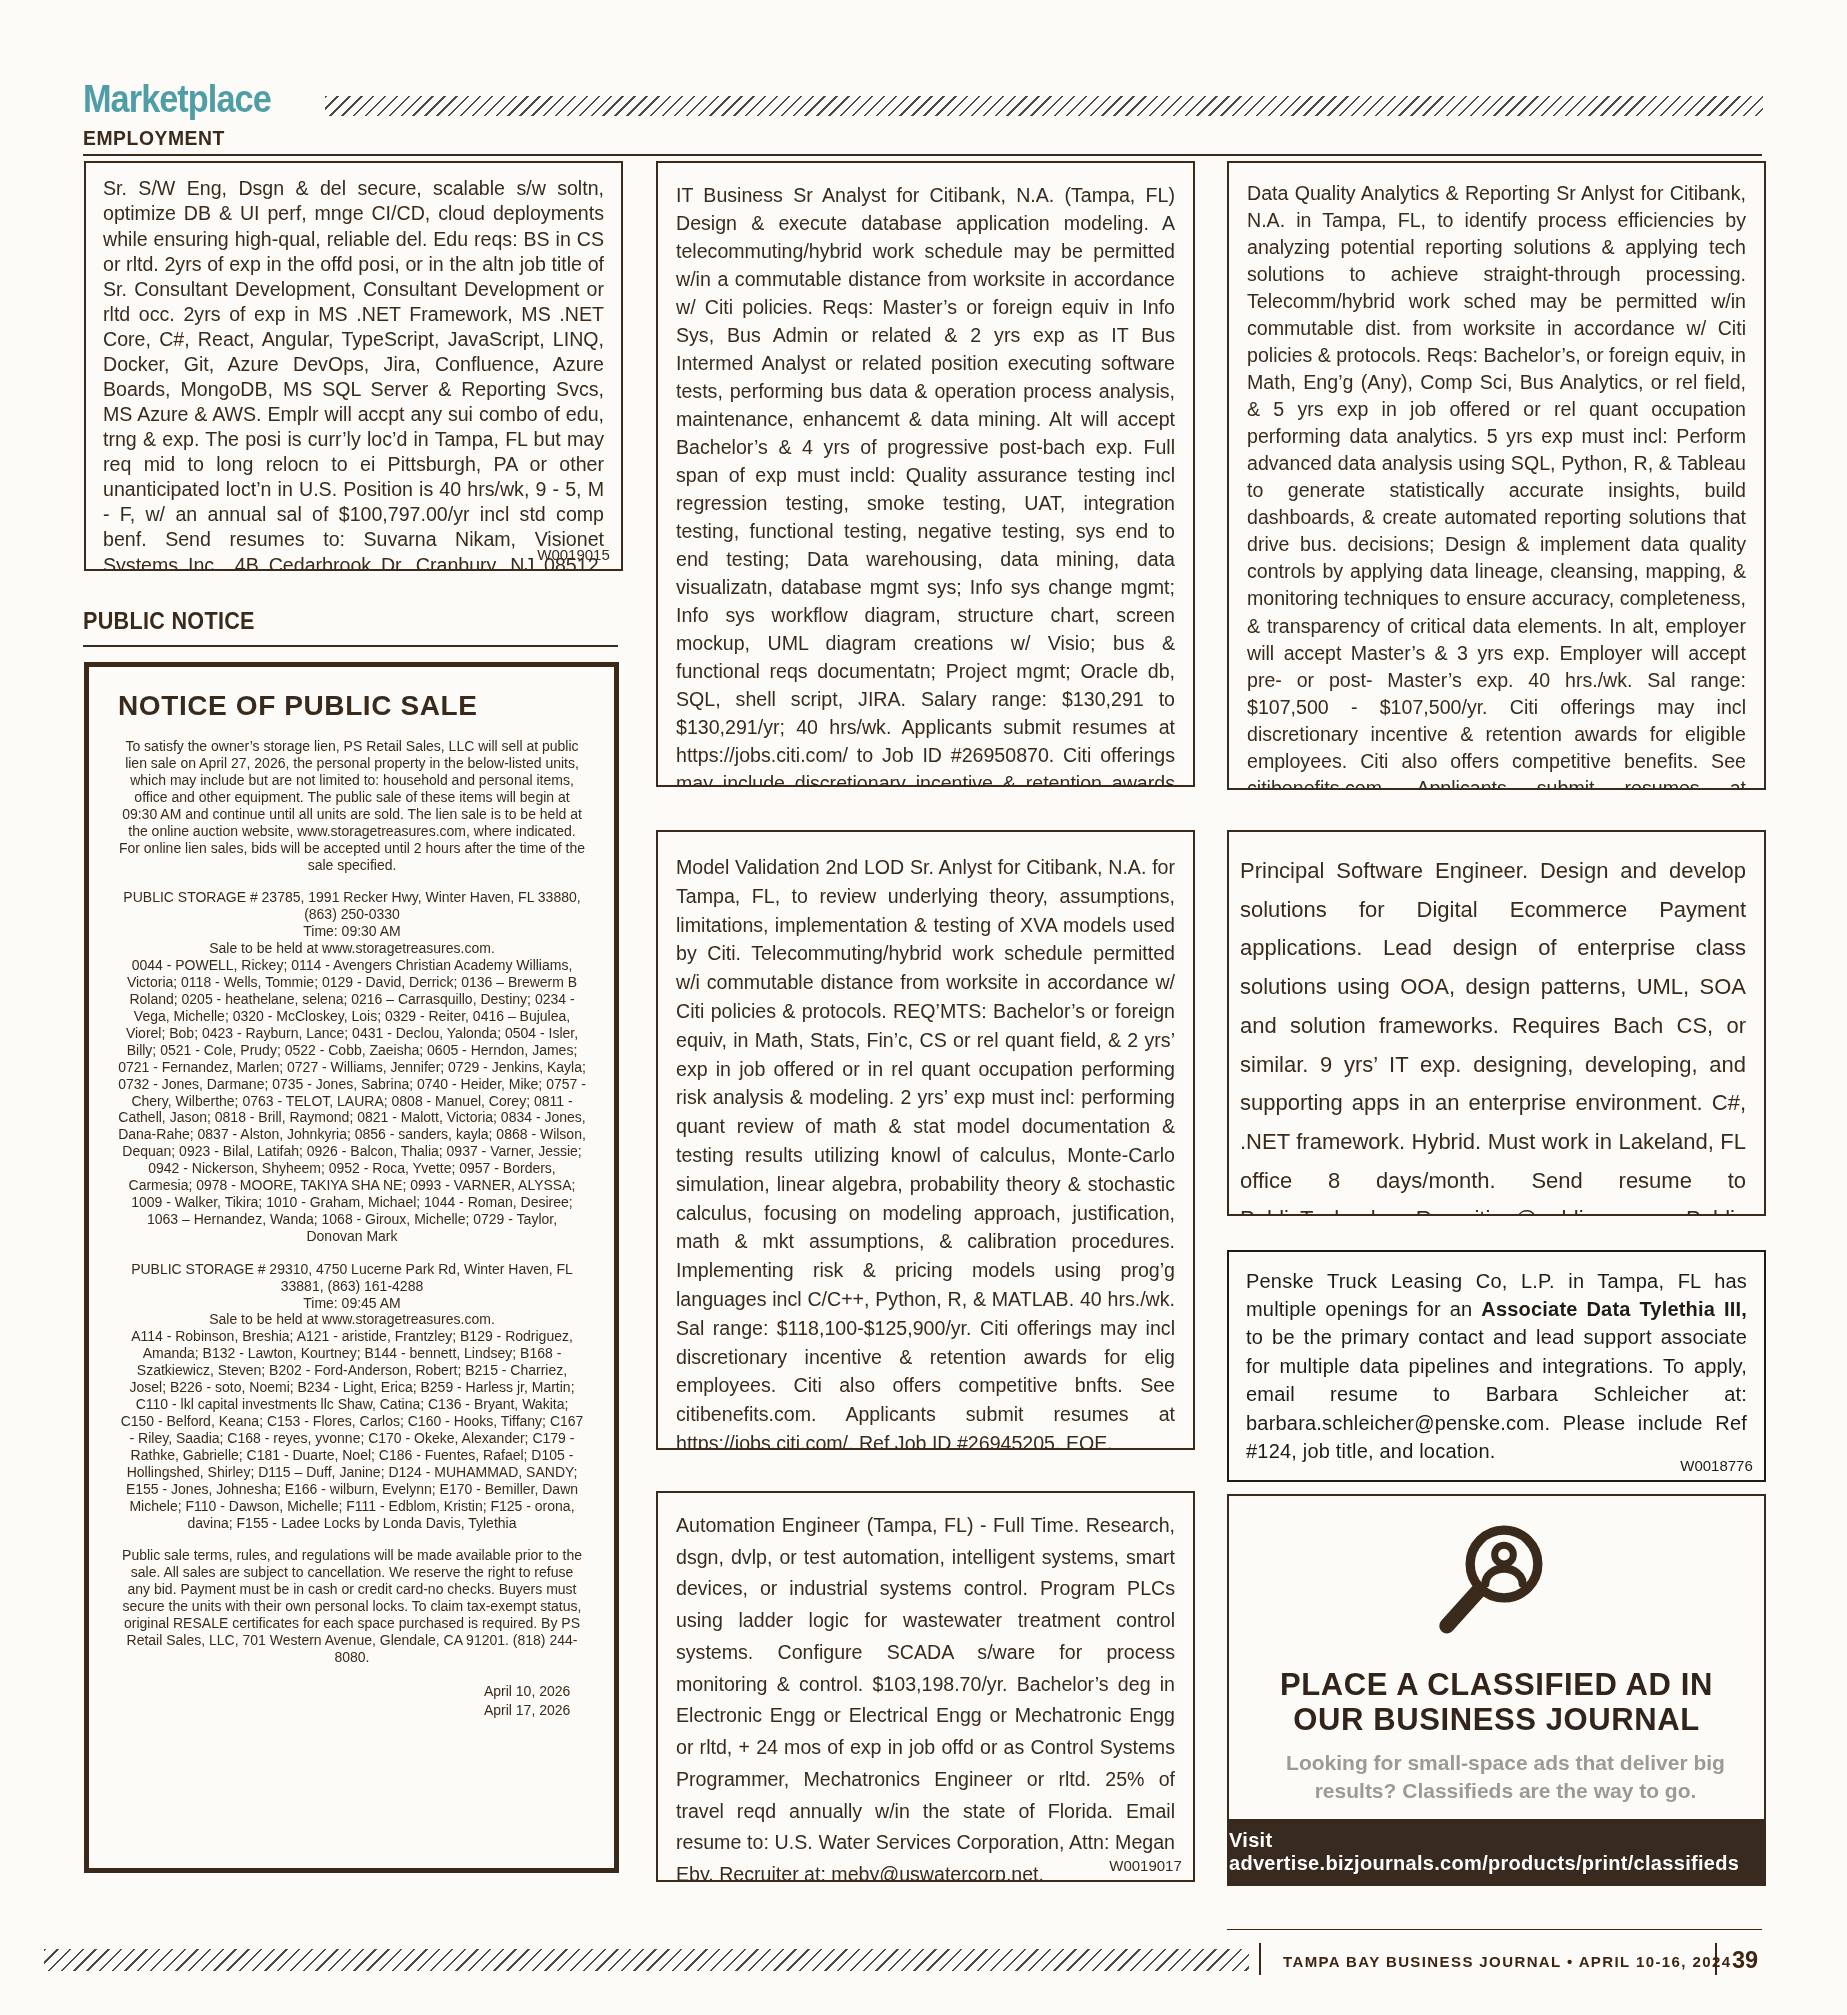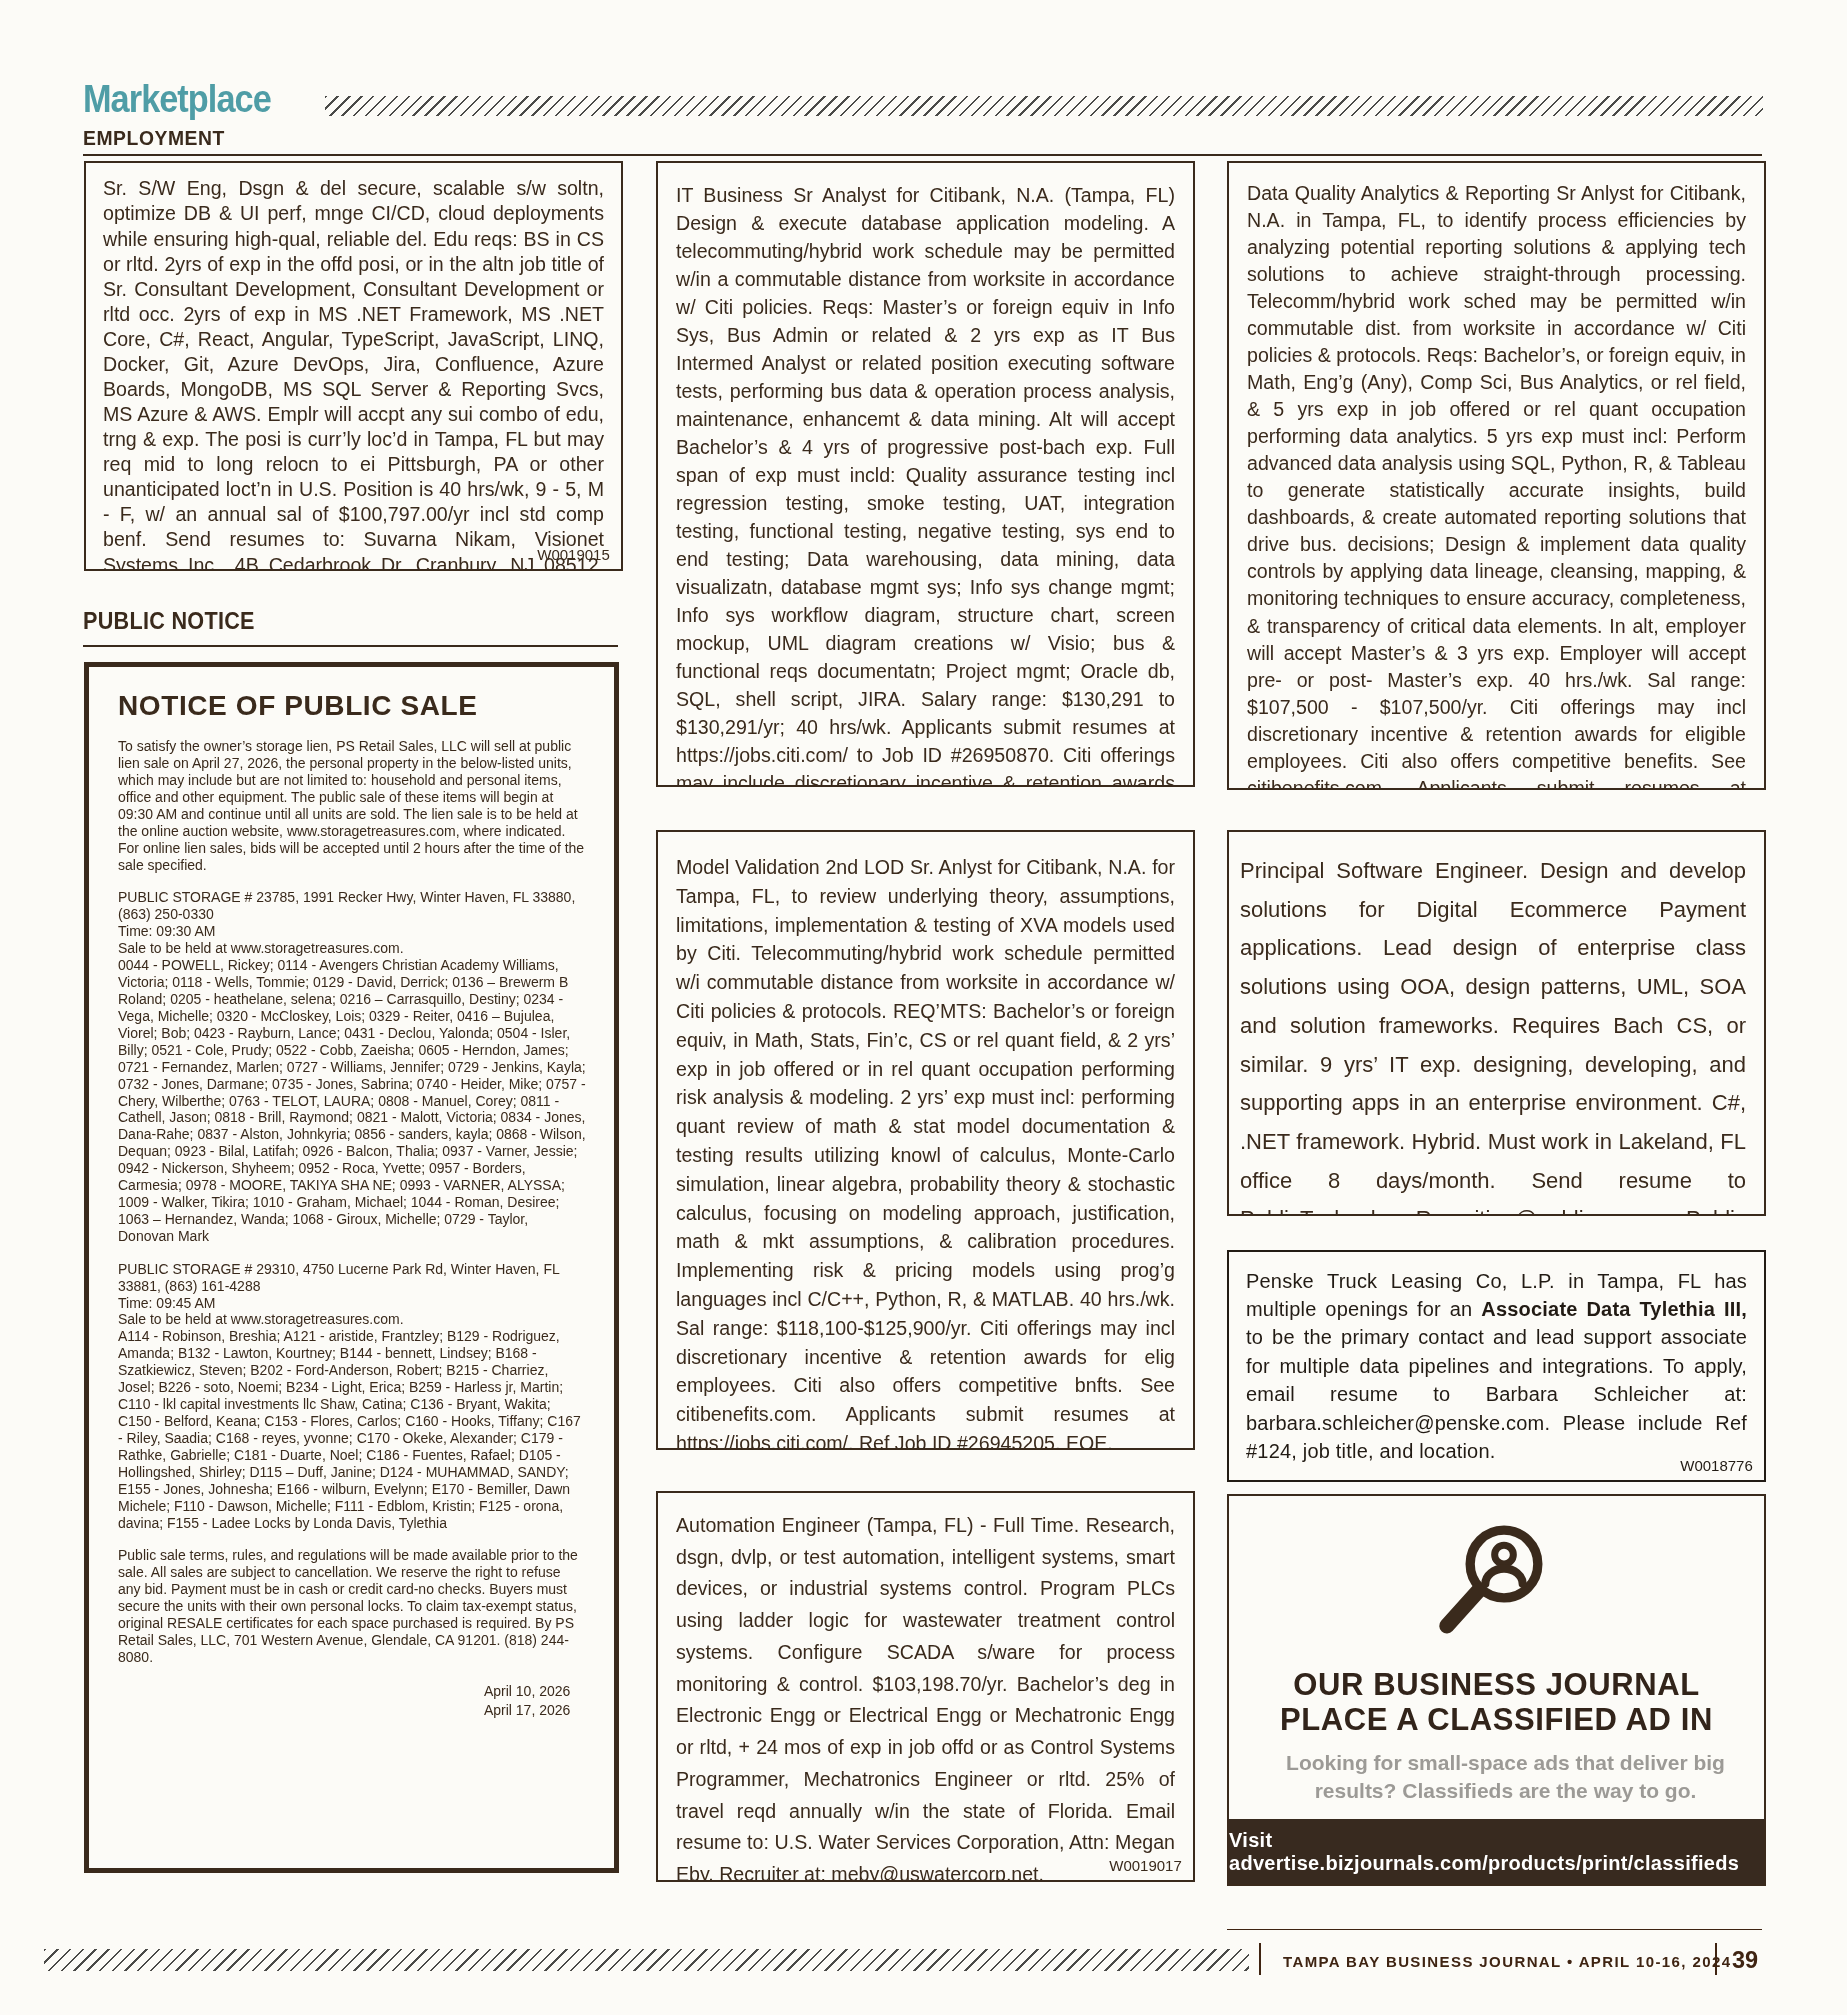--- a/index.html
+++ b/index.html
@@ -34,21 +34,21 @@
   .c1-ad1{left:84px;top:161px;width:535px;height:406px;}
   .c1-ad1 .ad-body{padding:13.4px 17px 0 17px;font-size:19.6px;line-height:1.28;}
 
   .pn-heading{left:83px;top:608px;font-size:23.5px;font-weight:800;color:var(--ink);
         transform:scaleX(.92);transform-origin:left center;letter-spacing:0.3px;white-space:nowrap;}
   .pn-rule{left:83px;top:645px;width:535px;height:1.7px;background:var(--ink);}
 
   .notice-box{left:84px;top:662px;width:535px;height:1211px;border:5px solid var(--ink);
         padding:20px 28px 13.4px 29px;box-sizing:border-box;overflow:hidden;background:var(--paper);position:absolute;}
   .n-title{font-size:28px;font-weight:800;color:var(--ink);letter-spacing:0.6px;margin:3.4px 0 15.7px 0;}
-  .n-text{font-size:14px;line-height:1.21;color:var(--ink);text-align:left;}
+  .n-text{font-size:14px;line-height:1.21;color:var(--ink);text-align:center;}
   .n-gap{margin-top:15.7px;}
   .n-dates{text-align:right;padding-right:15.7px;line-height:1.4;}
 
   
   .c2-ad1{left:656px;top:161px;width:535px;height:622px;}
   .c2-ad1 .ad-body{padding:18px 18px 0 18px;font-size:19.6px;line-height:1.43;}
   .c2-ad2{left:656px;top:830px;width:535px;height:616px;}
   .c2-ad2 .ad-body{padding:21px 18px 0 18px;font-size:19.6px;line-height:1.47;}
   .c2-ad3{left:656px;top:1491px;width:535px;height:387px;}
   .c2-ad3 .ad-body{padding:17px 18px 0 18px;font-size:19.6px;line-height:1.62;}
@@ -147,22 +147,22 @@
       <svg width="140" height="140" viewBox="0 0 120 120" aria-hidden="true">
         <g fill="none" stroke="#3a2a1c" stroke-linecap="round">
           <circle cx="66" cy="42" r="29" stroke-width="8"></circle>
           <line x1="44" y1="65" x2="17" y2="95" stroke-width="13"></line>
           <circle cx="66" cy="34" r="8" stroke-width="6"></circle>
           <path d="M50 59 a16 13 0 0 1 32 0" stroke-width="7"></path>
         </g>
       </svg>
     </div>
     <div class="promo-h">
+      <div>PLACE A CLASSIFIED AD IN</div>
       <div>OUR BUSINESS JOURNAL</div>
-      <div>PLACE A CLASSIFIED AD IN</div>
     </div>
     <div class="promo-sub">
       <div>Looking for small-space ads that deliver big</div>
       <div>results? Classifieds are the way to go.</div>
     </div>
     <div class="promo-bar">Visit advertise.bizjournals.com/products/print/classifieds</div>
   </div>
 
   <div class="abs footer-rule"></div>
   <div class="abs hatch-bottom"></div>

